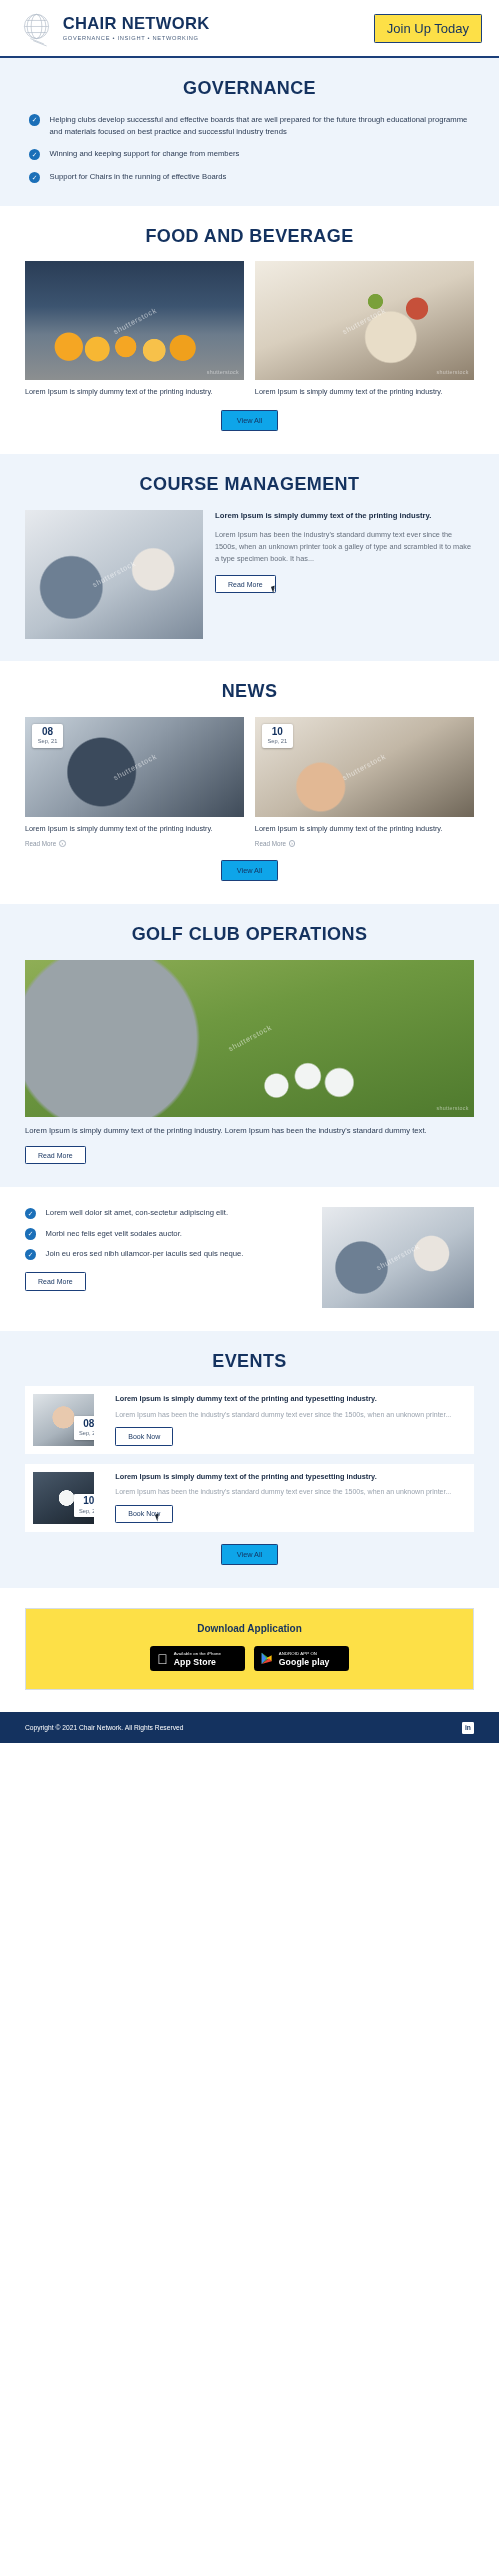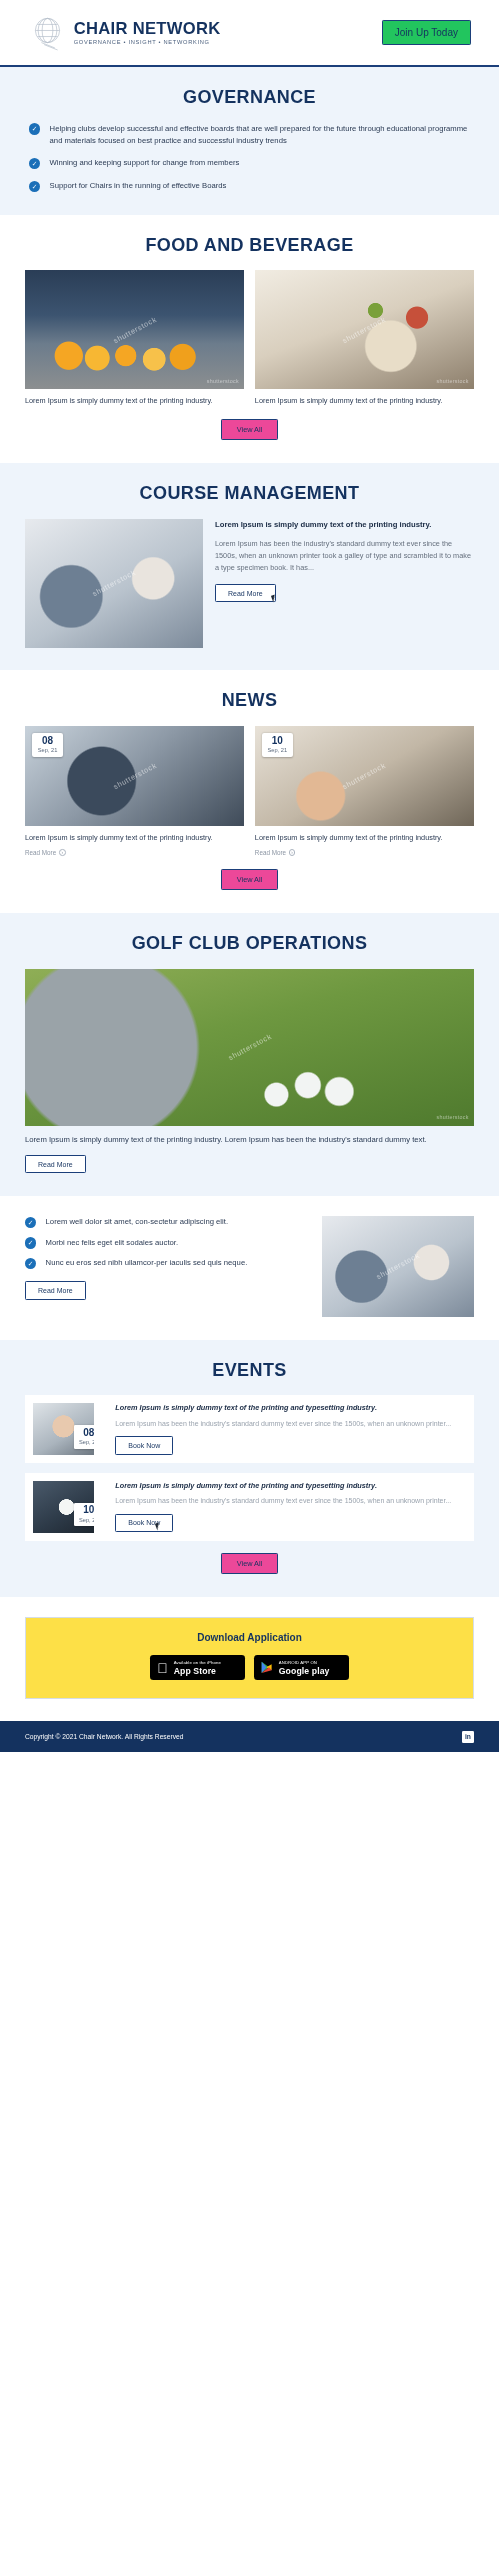--- a/index.html
+++ b/index.html
@@ -6,23 +6,23 @@
   body {
     width: 499px;
     font-family: "Liberation Sans", sans-serif;
     background: #ffffff;
     color: #20314a;
   }
   .page { width: 499px; position: relative; }
 
   
   .header {
-    height: 67px;
-    background: #ffffff;
-    padding: 0 28px;
+    height: 58px;
+    background: #ffffff;
+    padding: 0 17px;
     display: flex;
     align-items: center;
     justify-content: space-between;
     border-bottom: 2px solid #1b3f7a;
     position: relative;
     overflow: hidden;
   }
   .brand { display: flex; align-items: center; gap: 6.7px; }
   .logo-mark {
     width: 39px; height: 39px;
@@ -39,23 +39,23 @@
     line-height: 1.05;
   }
   .brand-sub {
     font-size: 5.7px;
     letter-spacing: 0.7px;
     color: #4a5f7d;
     margin-top: 2px;
   }
   .join-btn {
     border: 0.7px solid #1b3f7a;
-    background: #22c55e;
+    background: #fde047;
     color: #14325f;
-    font-size: 10px;
+    font-size: 13px;
     padding: 6px 12px;
     border-radius: 1.3px;
     cursor: pointer;
     white-space: nowrap;
     margin-left: 16px;
   }
 
   
   .section { padding: 20px 25px 22.6px; }
   .tint { background: #eef4fb; }
@@ -157,21 +157,21 @@
   .col { flex: 1; }
   .cap {
     font-size: 7.3px;
     line-height: 1.5;
     color: #2b3b54;
     margin-top: 6.7px;
   }
   .center-btn { display: flex; justify-content: center; margin-top: 12px; }
   .btn-outline {
     border: 0.7px solid #1b3f7a;
-    background: #ec4899;
+    background: #0ea5e9;
     color: #14325f;
     font-size: 7.3px;
     padding: 5.3px 14.7px;
     border-radius: 1.3px;
     cursor: pointer;
   }
   .btn-primary {
     border: 0.7px solid #1b3f7a;
     background: #ffffff;
     color: #14325f;
@@ -248,21 +248,21 @@
   .ev-date {
     position: absolute;
     right: -9.3px; bottom: 6.7px;
     background: #ffffff;
     padding: 2.7px 4.7px 3.3px;
     text-align: center;
     box-shadow: 0 0.7px 2px rgba(0,0,0,.2);
     border-radius: 1.3px;
   }
   .ev-body { flex: 1; padding-left: 12px; }
-  .ev-title { font-size: 7.3px; font-weight: bold; line-height: 1.5; color: #20314a; font-style: italic; }
+  .ev-title { font-size: 7.3px; font-weight: bold; line-height: 1.5; color: #20314a; }
   .ev-text { font-size: 7px; line-height: 1.55; color: #9aa3ae; margin-top: 4.7px; }
   .ev-btn { margin-top: 6.7px; position: relative; display: inline-block; }
 
   
   .dl-box {
     border: 0.7px solid #d5dde7;
     background: #fde047;
     padding: 14.7px 13.3px 17.3px;
     text-align: center;
   }
@@ -443,25 +443,25 @@
   <div class="section white">
     <div class="mm-wrap">
       <div class="mm-left">
         <div class="mm-list">
           <div class="check-row">
             <div class="check-ic">✓</div>
             <div class="check-tx">Lorem well dolor sit amet, con-sectetur adipiscing elit.</div>
           </div>
           <div class="check-row">
             <div class="check-ic">✓</div>
-            <div class="check-tx">Morbi nec felis eget elit sodales auctor.</div>
+            <div class="check-tx">Morbi nec felis eget velit sodales auctor.</div>
           </div>
           <div class="check-row">
             <div class="check-ic">✓</div>
-            <div class="check-tx">Nunc eu eros sed nibh ullamcor-per iaculis sed quis neque.</div>
+            <div class="check-tx">Join eu eros sed nibh ullamcor-per iaculis sed quis neque.</div>
           </div>
         </div>
         <div style="margin-top:12px;">
           <button class="btn-primary">Read More</button>
         </div>
       </div>
       <div class="img-box ph-meeting mm-img">
         <div class="wm">shutterstock</div>
       </div>
     </div>

